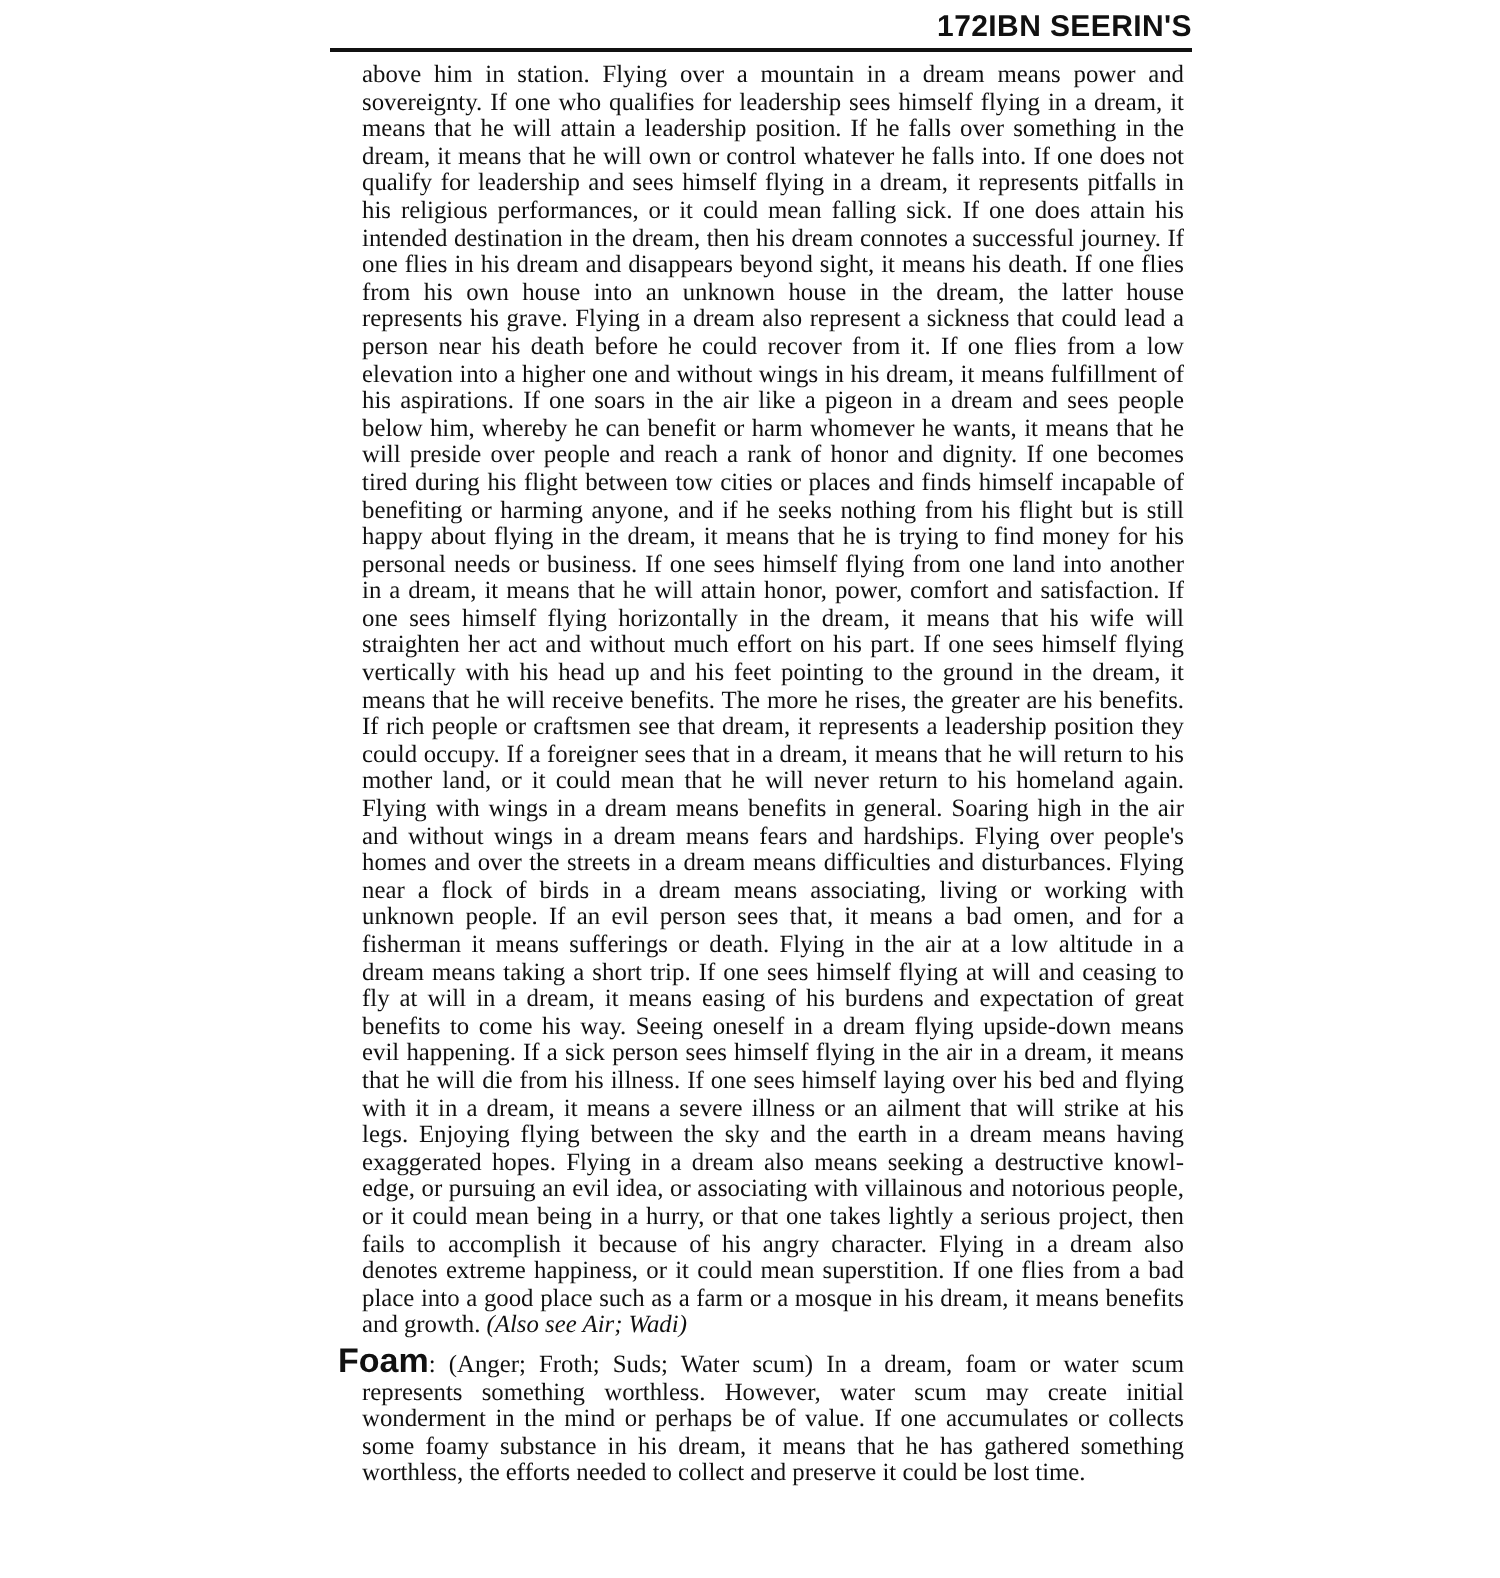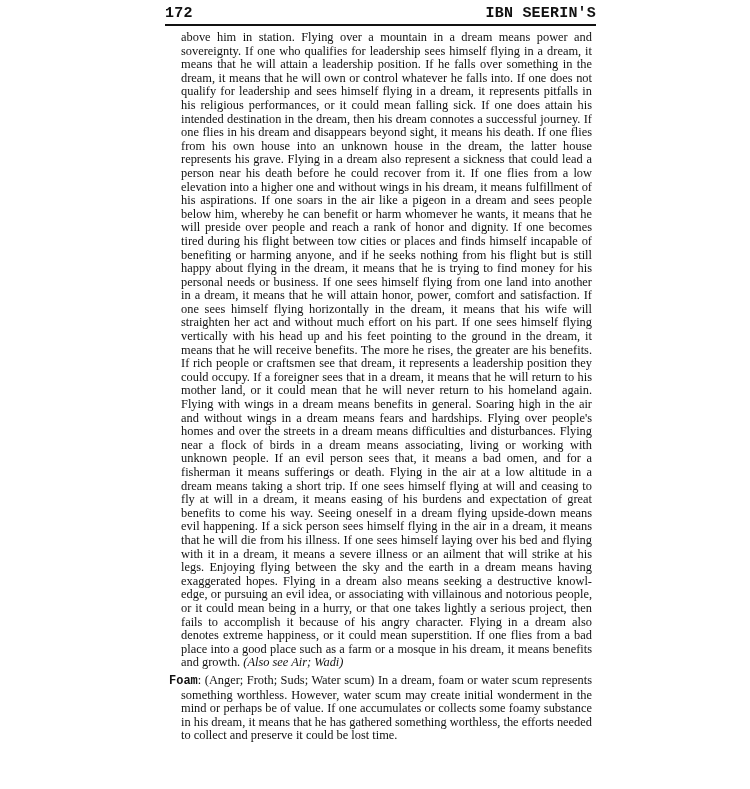--- a/index.html
+++ b/index.html
@@ -1,23 +1,23 @@
 <!DOCTYPE html>
 <html><head>
 <meta charset="utf-8">
 <style>
   html, body { margin: 0; padding: 0; background: #ffffff; }
   body { width: 750px; height: 789px; position: relative; overflow: hidden; }
   .page { position: absolute; left: 165px; top: 4px; width: 431px; color: #111; font-family: "DejaVu Serif", "Liberation Serif", serif; }
-  .running-head { display: flex; justify-content: space-between; align-items: flex-end; height: 18px; font-family: Liberation Mono, monospace; font-weight: bold; font-size: 15px; letter-spacing: 0.2px; }
+  .running-head { display: flex; justify-content: flex-end; align-items: flex-end; height: 18px; font-family: Liberation Sans, sans-serif; font-weight: bold; font-size: 15px; letter-spacing: 0.2px; }
   .rule { height: 2px; background: #111; margin-top: 2px; }
   .body { margin-top: 5px; font-family: "Liberation Serif", serif; font-size: 12.4px; line-height: 13.6px; text-align: justify; }
   .entry { margin: 4px; padding-left: 12px; text-indent: -12px; }
   .entry.cont { padding-left: 12px; text-indent: 0; }
-  .head { font-family: Liberation Mono, monospace; font-weight: bold; font-size: 12px; }
+  .head { font-family: Liberation Sans, sans-serif; font-weight: bold; font-size: 17px; }
   .xref { font-style: italic; }
 </style>
 </head>
 <body>
 
 <div class="page">
   <div class="running-head">
     <span>172</span>
     <span>IBN SEERIN'S</span>
   </div>

